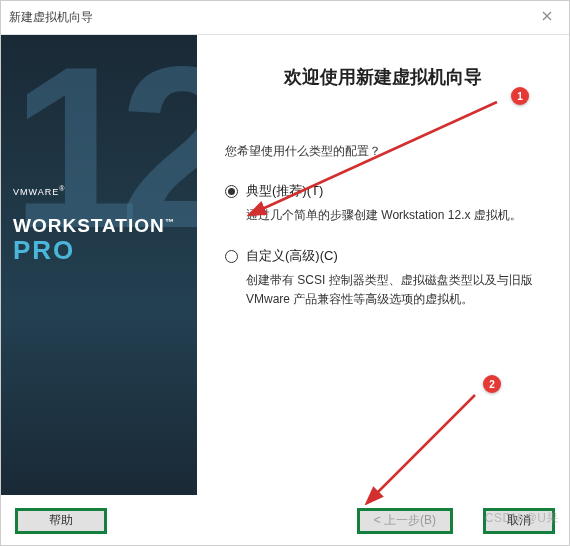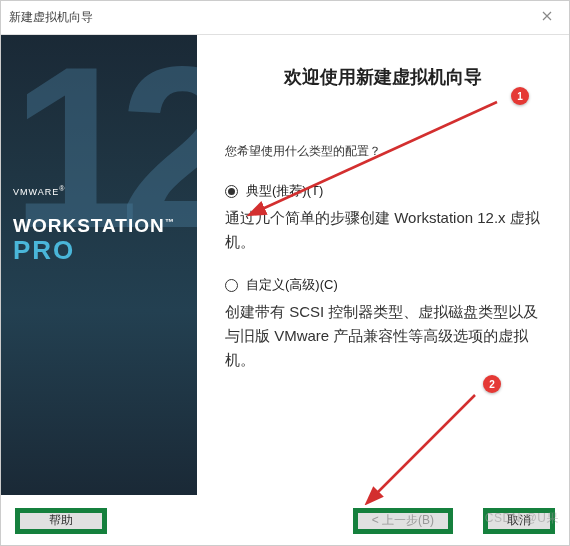--- a/index.html
+++ b/index.html
@@ -18,23 +18,23 @@
     .brand-ws sup { font-size: 9px; vertical-align: super; }
     .brand-pro { font-size: 26px; font-weight: 700; color: #4ab6d9; letter-spacing: 2px; margin-top: -2px; }
     .main { flex: 1; padding: 30px 28px 20px 28px; position: relative; }
     .heading { font-size: 18px; font-weight: 700; color: #222; text-align: center; margin-bottom: 54px; }
     .prompt { font-size: 12px; color: #333; margin-bottom: 22px; }
     .option { margin-bottom: 22px; }
     .option-header { display: flex; align-items: center; margin-bottom: 6px; }
     .radio { width: 13px; height: 13px; border: 1px solid #333; border-radius: 50%; margin-right: 8px; position: relative; flex-shrink: 0; }
     .radio.checked::after { content: ''; position: absolute; top: 2px; left: 2px; width: 7px; height: 7px; background: #333; border-radius: 50%; }
     .option-label { font-size: 13px; color: #222; }
-    .option-desc { font-size: 15px; color: #333; line-height: 1.6; }
+    .option-desc { font-size: 12px; color: #333; margin-left: 21px; line-height: 1.6; }
     .footer { height: 50px; display: flex; align-items: center; padding: 0 14px; gap: 6px; border-top: 1px solid transparent; }
-    .btn { height: 26px; padding: 0 14px; background: #e1e1e1; border: 5px solid #15803d; font-size: 12px; color: #333; display: flex; align-items: center; justify-content: center; min-width: 92px; }
+    .btn { height: 26px; padding: 0 14px; background: #e1e1e1; border: 3px solid #15803d; font-size: 12px; color: #333; display: flex; align-items: center; justify-content: center; min-width: 92px; }
     .btn.disabled { color: #999; }
     .spacer { flex: 1; }
     .badge { position: absolute; width: 18px; height: 18px; background: #e53935; color: #fff; border-radius: 50%; font-size: 10px; display: flex; align-items: center; justify-content: center; font-weight: 700; box-shadow: 0 1px 3px rgba(0,0,0,0.3); }
     .badge1 { top: 52px; right: 40px; }
     .badge2 { top: 340px; right: 68px; }
     .arrow-svg { position: absolute; pointer-events: none; }
     .watermark { position: absolute; bottom: 18px; right: 10px; font-size: 12px; color: rgba(150,150,150,0.55); font-weight: 400; letter-spacing: 0.5px; }
   </style>
 </head>
 <body>

